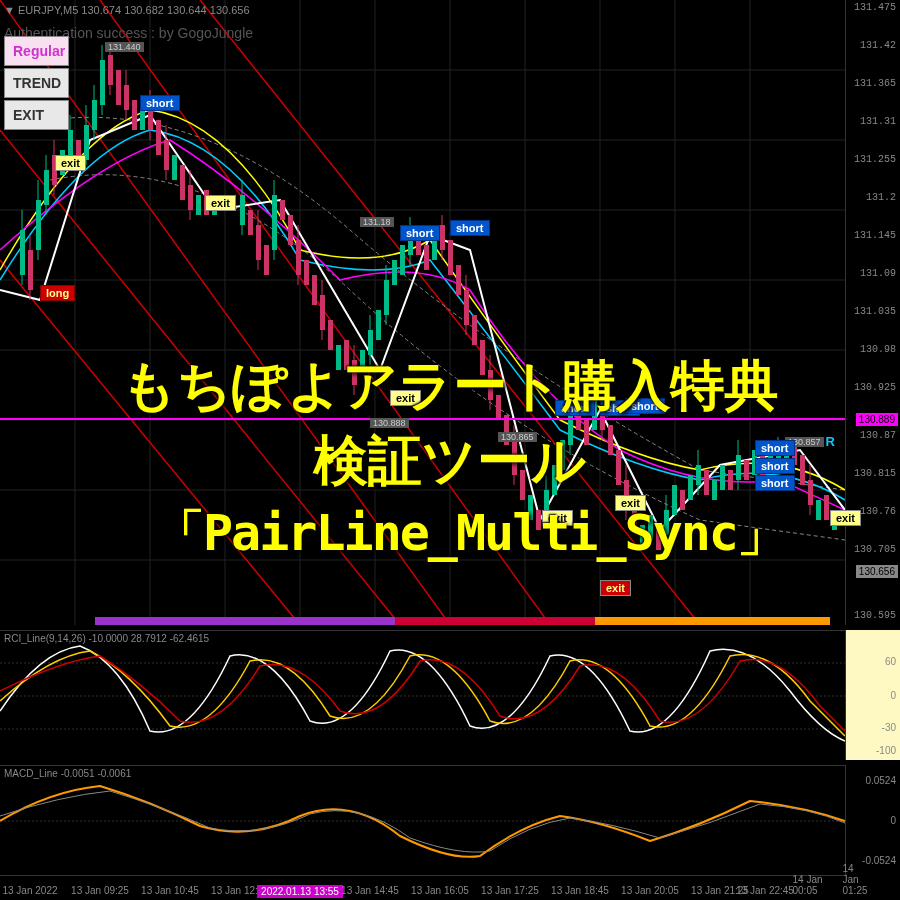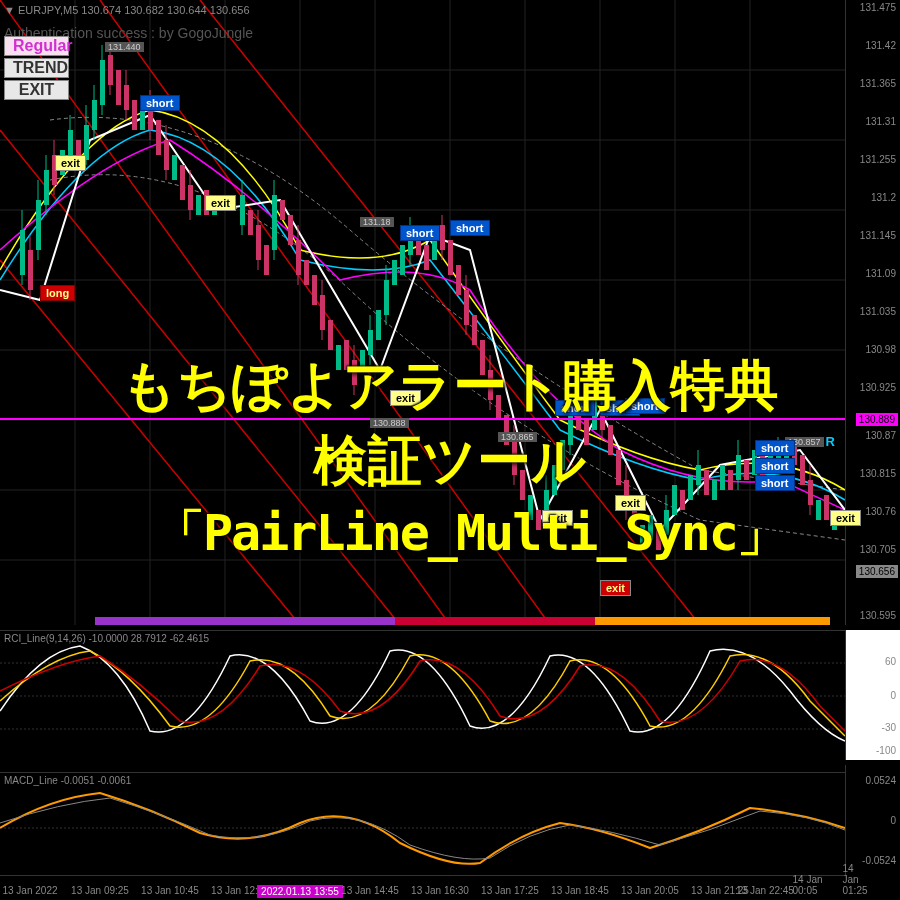--- a/index.html
+++ b/index.html
@@ -41,46 +41,47 @@
   z-index: 10;
 }
 .mode-buttons {
   position: absolute;
   top: 36px;
   left: 4px;
   z-index: 20;
 }
 .mode-btn {
   display: block;
-  padding: 0 8px;
+  padding: 6px 8px;
   margin-bottom: 2px;
   border: 1px solid #888;
-  font-size: 16px;
+  font-size: 14px;
   font-weight: bold;
   cursor: pointer;
   width: 65px;
-  text-align: center;
+  text-align: left;
 }
 .regular-btn { background: #f8e0f0; color: #d030d0; }
 .trend-btn { background: #e8e8e8; color: #333; }
 .exit-btn { background: #e8e8e8; color: #333; }
 .price-scale {
   position: absolute;
   right: 0;
   top: 0;
   width: 55px;
   height: 625px;
   background: #000;
   border-left: 1px solid #333;
 }
 .price-tick {
   position: absolute;
   right: 4px;
   color: #888;
   font-size: 10px;
+  font-family: Liberation Mono, monospace;
 }
 .price-current {
   position: absolute;
   right: 2px;
   background: #ff00ff;
   color: #000;
   font-size: 10px;
   padding: 1px 3px;
 }
 .price-close {
@@ -119,32 +120,31 @@
   background: #000;
   border-top: 1px solid #333;
   text-align: right;
 }
 .rci-scale {
   position: absolute;
   right: 0;
   top: 630px;
   width: 55px;
   height: 130px;
-  background: #ffffff;
+  background: #fef9c3;
   border-left: 1px solid #333;
 }
 .macd-panel {
   position: absolute;
   top: 765px;
   left: 0;
   width: 845px;
   height: 110px;
   background: #000;
   border-top: 1px solid #333;
-  margin-top: 7px;
 }
 .macd-scale {
   position: absolute;
   right: 0;
   top: 765px;
   width: 55px;
   height: 110px;
   background: #000;
   border-left: 1px solid #333;
 }
@@ -501,21 +501,21 @@
     <div class="sc-tick" style="top:90px">-0.0524</div>
   </div>
 
   <div class="time-axis">
     <div class="time-tick" style="left:30px">13 Jan 2022</div>
     <div class="time-tick" style="left:100px">13 Jan 09:25</div>
     <div class="time-tick" style="left:170px">13 Jan 10:45</div>
     <div class="time-tick" style="left:240px">13 Jan 12:05</div>
     <div class="time-highlight" style="left:300px">2022.01.13 13:55</div>
     <div class="time-tick" style="left:370px">13 Jan 14:45</div>
-    <div class="time-tick" style="left:440px">13 Jan 16:30</div>
+    <div class="time-tick" style="left:440px">13 Jan 16:05</div>
     <div class="time-tick" style="left:510px">13 Jan 17:25</div>
     <div class="time-tick" style="left:580px">13 Jan 18:45</div>
     <div class="time-tick" style="left:650px">13 Jan 20:05</div>
     <div class="time-tick" style="left:720px">13 Jan 21:25</div>
     <div class="time-tick" style="left:765px">13 Jan 22:45</div>
     <div class="time-tick" style="left:810px">14 Jan 00:05</div>
     <div class="time-tick" style="left:855px">14 Jan 01:25</div>
   </div>
 
   <div class="overlay-text overlay-line2">検証ツール</div>

